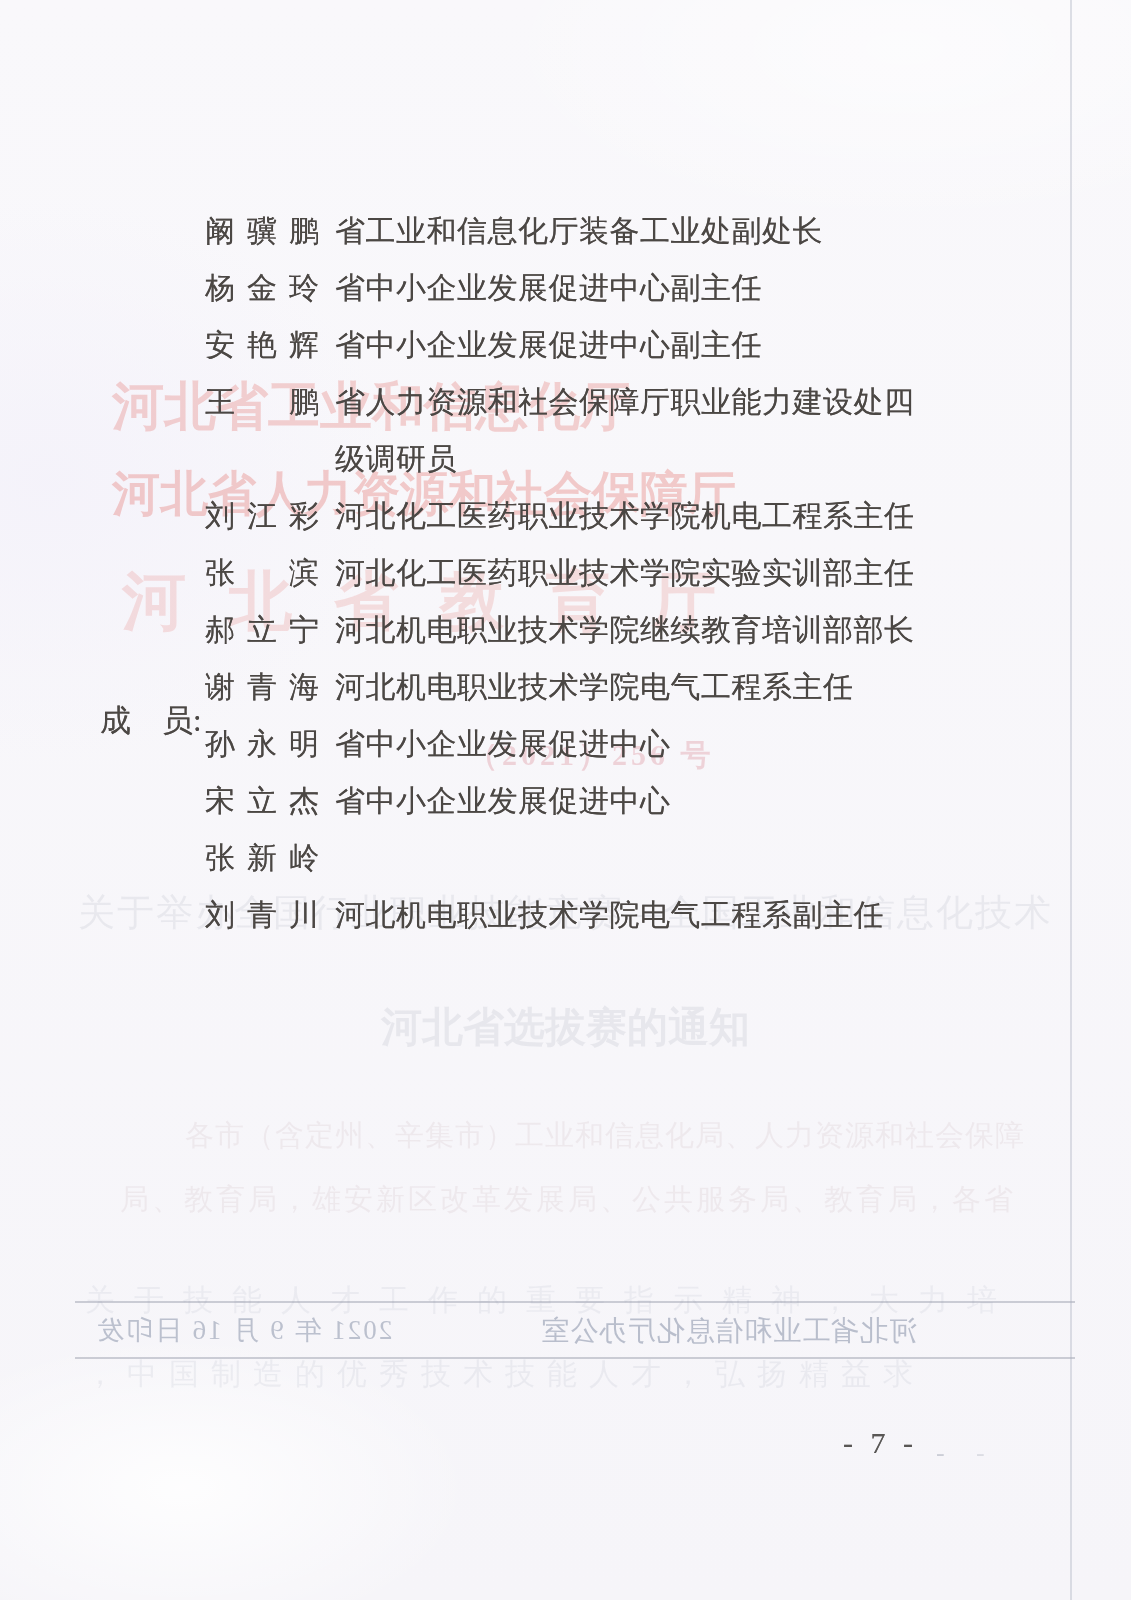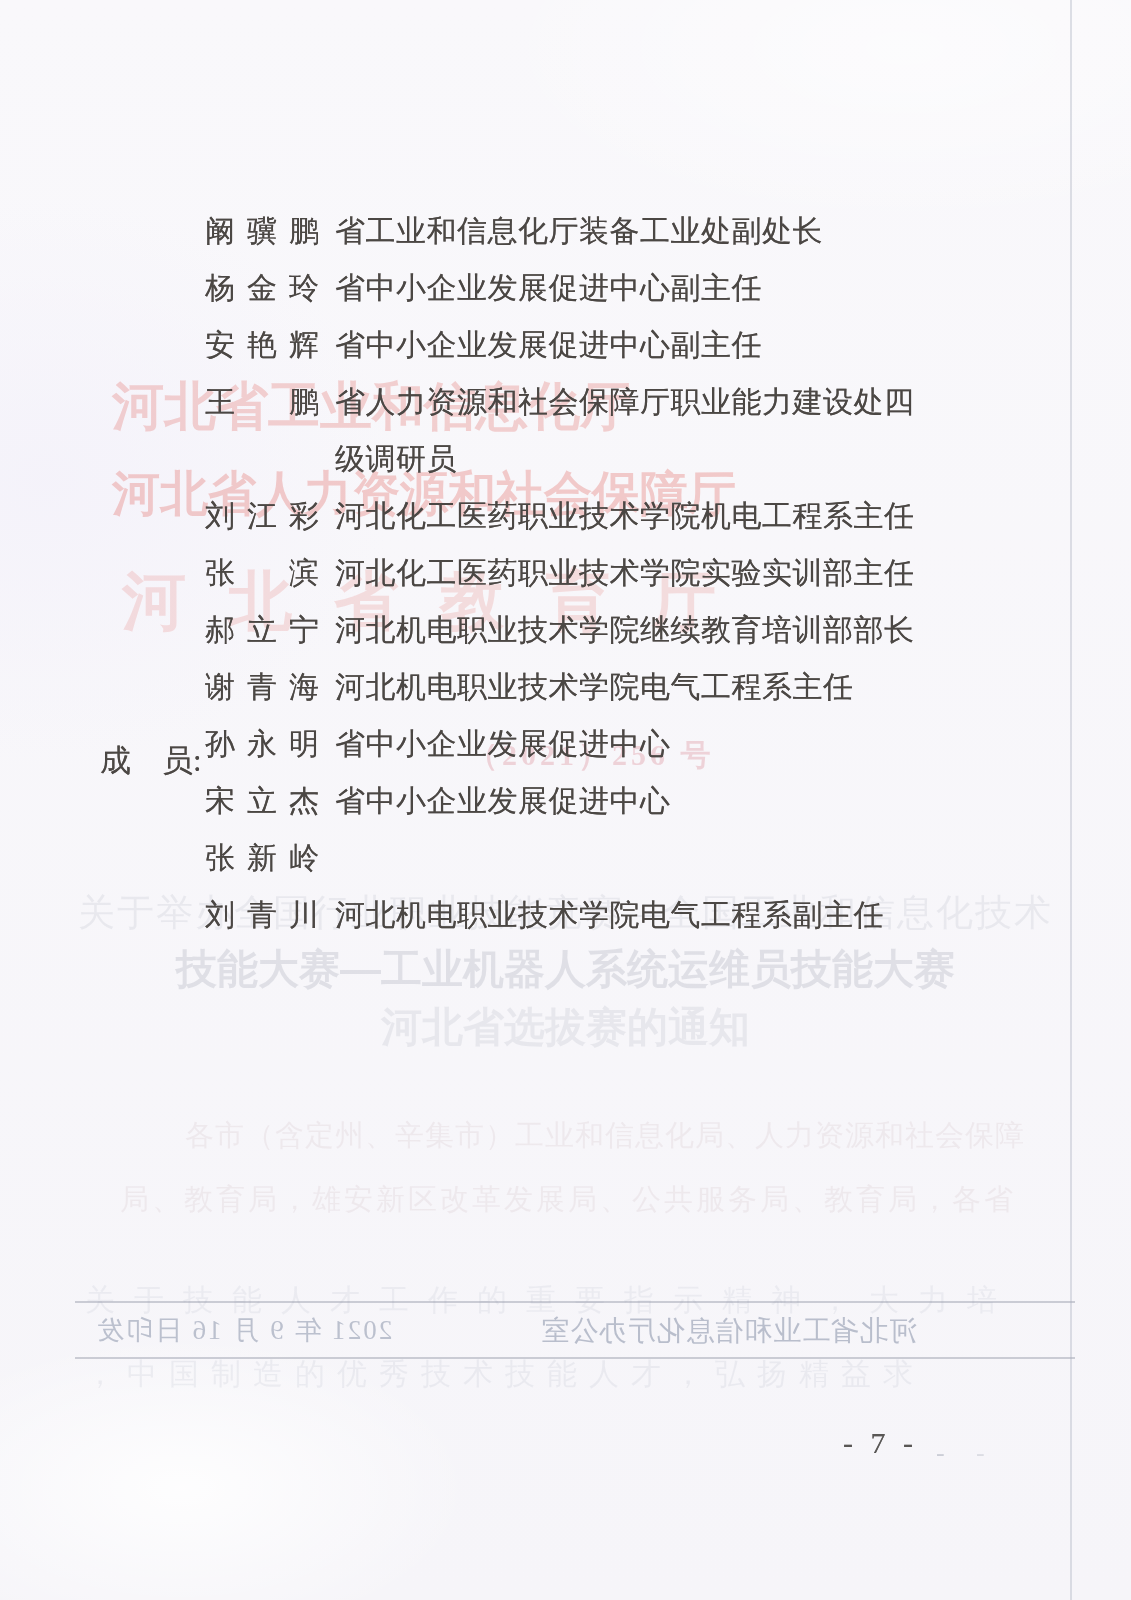--- a/index.html
+++ b/index.html
@@ -12,21 +12,21 @@
       radial-gradient(ellipse 500px 400px at 4% 30%, rgba(244,242,250,.9), rgba(244,242,250,0) 70%),
       linear-gradient(#f9f8fb,#f6f5f9);
   }
   
   .member-list{position:absolute;left:205px;top:203px;width:760px;}
   .m-row{display:flex;height:57px;align-items:center;color:#4b4744;font-size:30px;
          text-shadow:0 0 .6px rgba(75,70,66,.75);white-space:nowrap;}
   .m-name{width:114px;display:flex;justify-content:space-between;flex:none;}
   .m-name.empty{visibility:hidden;}
   .m-title{margin-left:16px;letter-spacing:.5px;}
-  .role-label{position:absolute;left:100px;top:732px;height:57px;display:flex;align-items:center;
+  .role-label{position:absolute;left:100px;top:692px;height:57px;display:flex;align-items:center;
          font-size:31px;color:#4b4744;text-shadow:0 0 .6px rgba(75,70,66,.75);white-space:pre;}
   
   .red{position:absolute;color:#e4736d;white-space:nowrap;font-weight:bold;}
   .red-l1{left:112px;top:372px;font-size:52px;letter-spacing:0;opacity:.30;}
   .red-l2{left:112px;top:462px;font-size:48px;opacity:.34;}
   .red-l3{left:122px;top:558px;font-size:64px;letter-spacing:42px;opacity:.20;text-align:center;}
   .red-wj{left:896px;top:436px;font-size:94px;letter-spacing:-8px;opacity:.42;}
   .red-no{left:468px;top:735px;font-size:30px;font-weight:bold;letter-spacing:4px;opacity:.30;color:#d9808d;}
   
   .ghost{position:absolute;color:#8d93a2;white-space:nowrap;}
@@ -56,21 +56,20 @@
 <body>
 
 <div class="page">
 
   <div class="red red-l1">河北省工业和信息化厅</div>
   <div class="red red-l2">河北省人力资源和社会保障厅</div>
   <div class="red red-l3">河北省教育厅</div>
   <div class="red red-no">（2021）256 号</div>
 
   <div class="ghost g-center g-t1">关于举办全国行业职业技能竞赛—全国工业和信息化技术</div>
-  <div class="ghost g-center g-t2">技能大赛—工业机器人系统运维员技能大赛</div>
   <div class="ghost g-center g-t3">河北省选拔赛的通知</div>
   <div class="ghost g-b1">各市（含定州、辛集市）工业和信息化局、人力资源和社会保障</div>
   <div class="ghost g-b2">局、教育局，雄安新区改革发展局、公共服务局、教育局，各省</div>
 
   <div class="role-label">成　员:</div>
   <div class="member-list">
       <div class="m-row">
     <span class="m-name">
           <span>阚</span>
           <span>骥</span>

